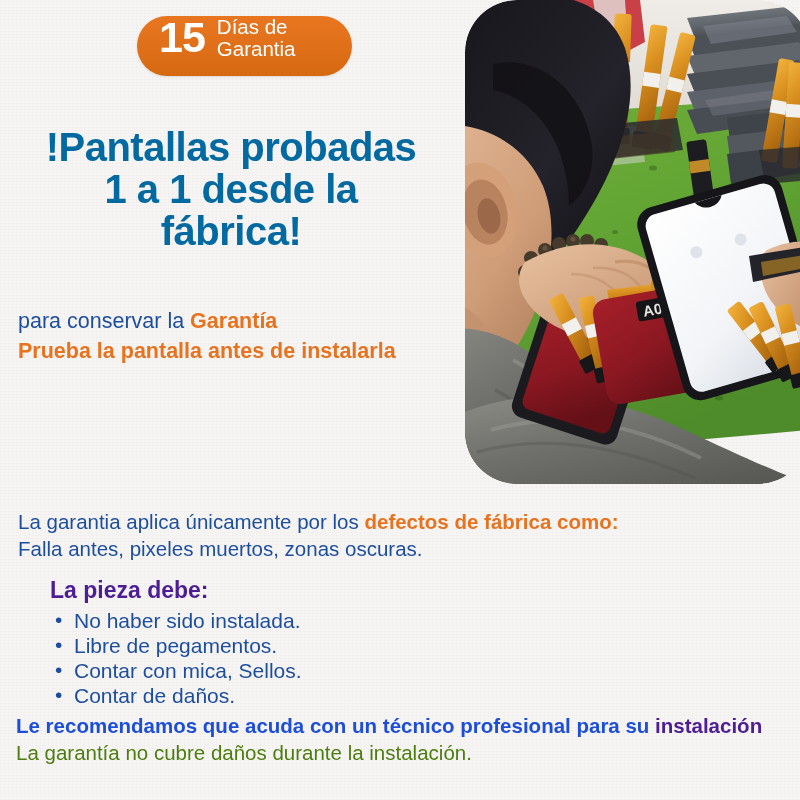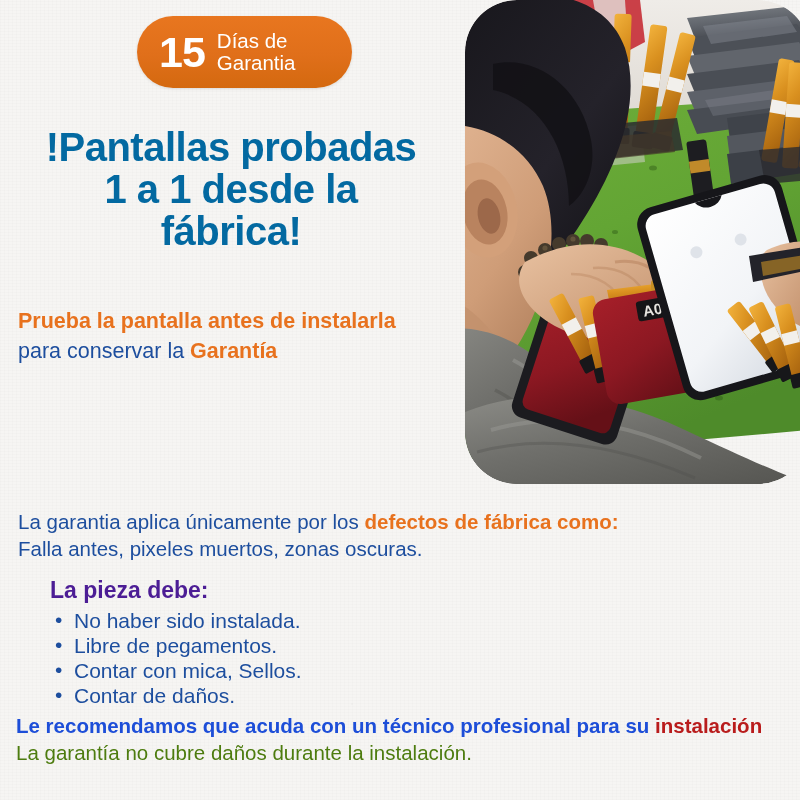--- a/index.html
+++ b/index.html
@@ -29,25 +29,24 @@
     z-index: 0;
   }
 
   .layer { position: absolute; z-index: 2; }
 
   
   #warranty-badge {
     left: 137px;
     top: 16px;
     width: 215px;
-    height: 72px;
+    height: 60px;
     border-radius: 36px;
     background: linear-gradient(180deg, #e8761f 0%, #e06f1a 55%, #d4690f 100%);
     display: flex;
-    align-items: center;
     box-shadow: 0 1px 3px rgba(0,0,0,0.10);
   }
   #badge-number {
     color: #ffffff;
     font-size: 43px;
     font-weight: bold;
     letter-spacing: -1px;
     margin-left: 22px;
     line-height: 1;
   }
@@ -161,21 +160,21 @@
     top: 712px;
     width: 772px;
     font-size: 20.5px;
     line-height: 27px;
   }
   #note-recommend {
     color: #1d4ed8;
     font-weight: bold;
   }
   #note-install-word {
-    color: #b91c1c;
+    color: #4c1d95;
     font-weight: bold;
   }
   #note-rest {
     color: #4d7c0f;
   }
 </style>
 </head>
 <body>
 
 <div id="paper-texture"></div>
@@ -188,22 +187,22 @@
   </span>
 </div>
 
 <div class="layer" id="headline">
   <span class="hl-line">!Pantallas probadas</span>
   <span class="hl-line">1 a 1 desde la</span>
   <span class="hl-line">fábrica!</span>
 </div>
 
 <div class="layer" id="subheadline">
+  <span id="sub-line-2"><span>para conservar la  </span><span id="sub-warranty-word">Garantía</span></span>
   <span id="sub-line-1">Prueba la pantalla antes de instalarla</span>
-  <span id="sub-line-2"><span>para conservar la  </span><span id="sub-warranty-word">Garantía</span></span>
 </div>
 
 <div class="layer" id="technician-photo">
   <svg width="345" height="484" viewBox="0 0 345 484" xmlns="http://www.w3.org/2000/svg" aria-hidden="true">
     <defs>
       <linearGradient id="tableGrad" x1="0" y1="0" x2="0.4" y2="1">
         <stop offset="0%" stop-color="#6fae3a"></stop>
         <stop offset="45%" stop-color="#63a534"></stop>
         <stop offset="100%" stop-color="#4e8b2a"></stop>
       </linearGradient>

